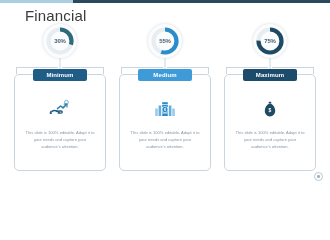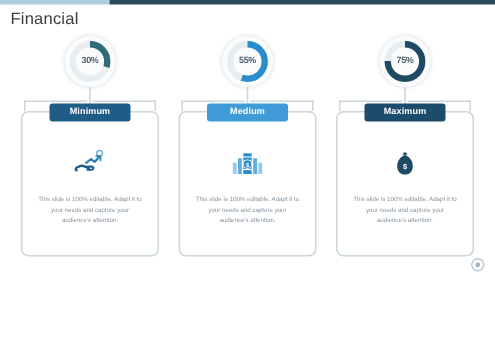--- a/index.html
+++ b/index.html
@@ -38,23 +38,23 @@
   }
   .topbar-right {
     flex: 1;
     height: 100%;
     background: #2a4a5c;
   }
 
   
   .page-title {
     position: absolute;
-    left: 7px;
+    left: 25px;
     top: 7px;
-    font-size: 11px;
+    font-size: 15px;
     color: #3b3b3b;
     letter-spacing: .15px;
     white-space: nowrap;
   }
 
   
   .columns {
     position: absolute;
     left: 0;
     top: 24px;

